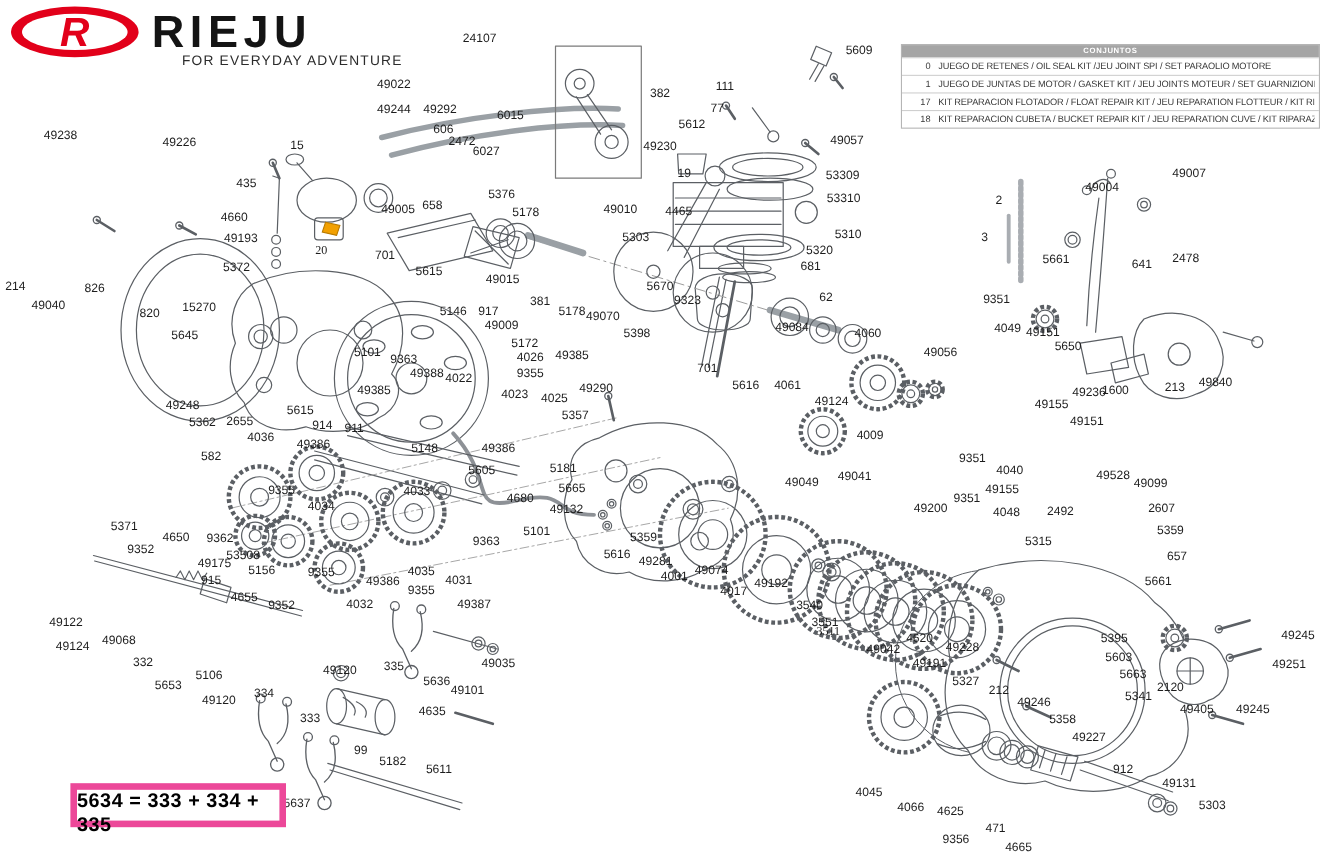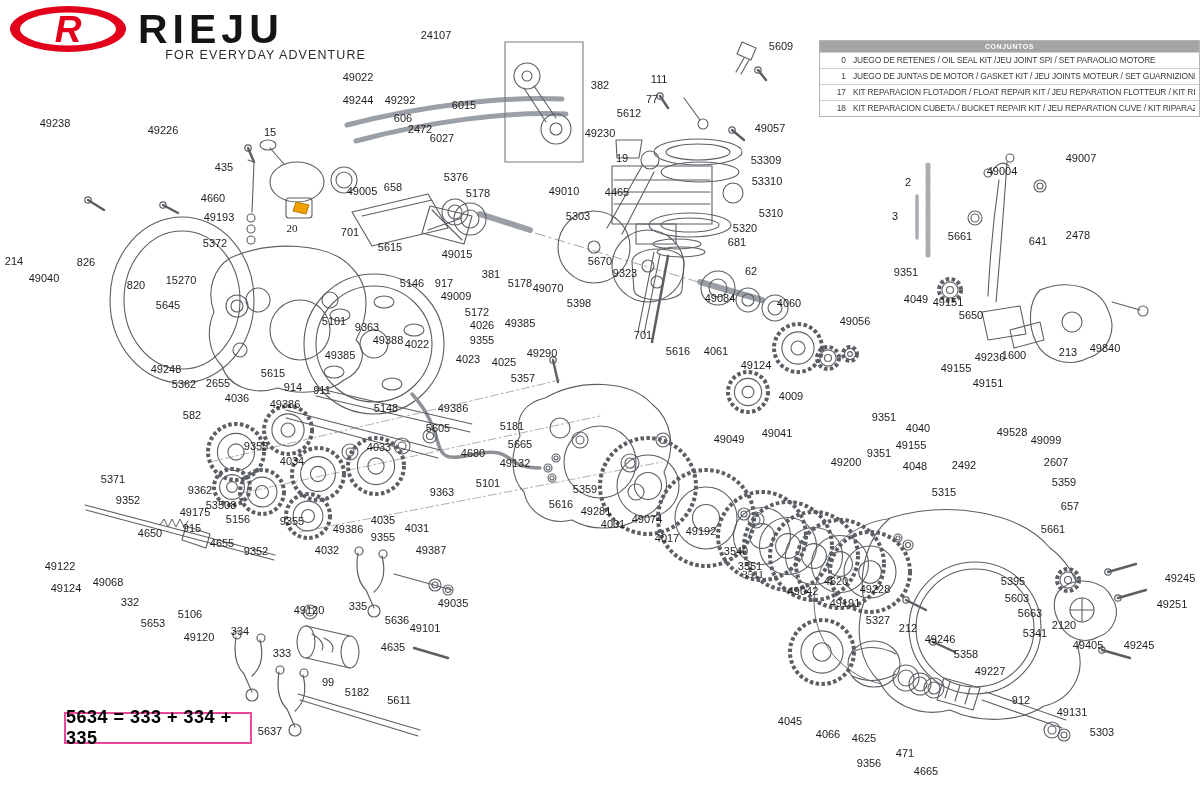--- a/index.html
+++ b/index.html
@@ -15,21 +15,21 @@
               font-size:7px;letter-spacing:.6px;padding:2px 0;}
   .kit-row{display:flex;border-top:1px solid #cfcfcf;line-height:11px;padding:2px 4px 2px 0;}
   .kit-num{width:26px;text-align:right;padding-right:7px;flex:0 0 auto;}
   .kit-desc{flex:1;letter-spacing:-.15px;white-space:nowrap;overflow:hidden;}
   
   .labels{position:absolute;left:0;top:0;width:1200px;height:789px;}
   .part-label{position:absolute;transform:translate(-50%,-50%);font-size:11px;color:#1d1d1d;
               white-space:nowrap;}
   
   .formula-box{position:absolute;left:64px;top:712px;width:184px;height:28px;
-               border:2px solid #ec4899;display:flex;align-items:center;justify-content:center;
+               border:6px solid #ec4899;display:flex;justify-content:center;
                font-size:18px;font-weight:bold;color:#000;letter-spacing:.5px;background:#fff;}
 </style>
 </head>
 <body>
 
 <div class="page">
 
   <svg class="sketch" width="1200" height="789" viewBox="0 0 1200 789">
     <g stroke="#5b5f64" stroke-width="1.1" fill="none" stroke-linecap="round" stroke-linejoin="round">
 
@@ -478,21 +478,21 @@
       <div class="part-label" style="left: 520px; top: 444px;">5665</div>
       <div class="part-label" style="left: 473px; top: 453px;">4680</div>
       <div class="part-label" style="left: 846px; top: 462px;">49200</div>
       <div class="part-label" style="left: 256px; top: 446px;">9355</div>
       <div class="part-label" style="left: 292px; top: 461px;">4034</div>
       <div class="part-label" style="left: 915px; top: 466px;">4048</div>
       <div class="part-label" style="left: 964px; top: 465px;">2492</div>
       <div class="part-label" style="left: 1056px; top: 462px;">2607</div>
       <div class="part-label" style="left: 515px; top: 463px;">49132</div>
       <div class="part-label" style="left: 335px; top: 447px; margin-left: 44px;">4033</div>
-      <div class="part-label" style="left: 150px; top: 489px; margin-top: 44px;">4650</div>
+      <div class="part-label" style="left: 160px; top: 489px;">4650</div>
       <div class="part-label" style="left: 113px; top: 479px;">5371</div>
       <div class="part-label" style="left: 1064px; top: 482px;">5359</div>
       <div class="part-label" style="left: 729px; top: 439px;">49049</div>
       <div class="part-label" style="left: 200px; top: 490px;">9362</div>
       <div class="part-label" style="left: 128px; top: 500px;">9352</div>
       <div class="part-label" style="left: 488px; top: 483px;">5101</div>
       <div class="part-label" style="left: 442px; top: 492px;">9363</div>
       <div class="part-label" style="left: 944px; top: 492px;">5315</div>
       <div class="part-label" style="left: 175px; top: 512px; margin-left: 20px;">49175</div>
       <div class="part-label" style="left: 221px; top: 505px;">53508</div>

